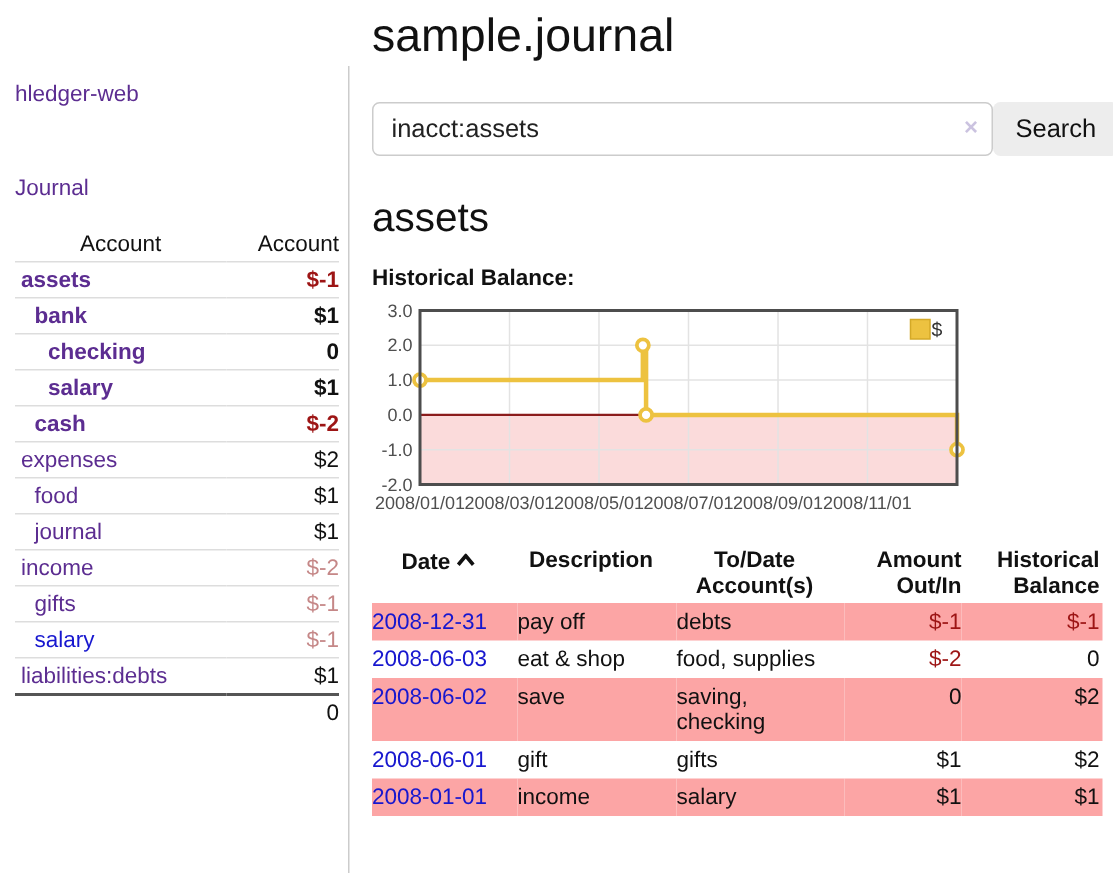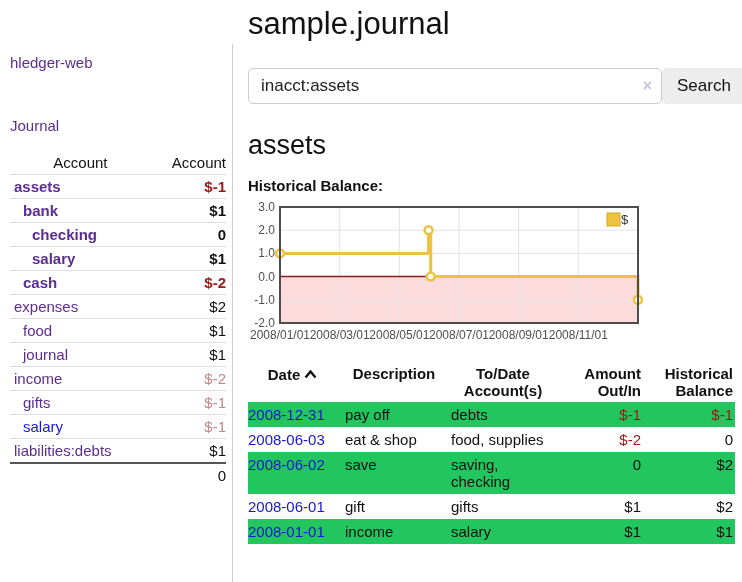--- a/index.html
+++ b/index.html
@@ -54,21 +54,21 @@
   .chart-box { margin-bottom: 4px; }
   .chart-box svg { display: block; overflow: visible; }
   .chart-box svg text { font-family: "Liberation Sans", sans-serif; }
 
   
   .txn-table { border-collapse: collapse; margin-top: 12px; font-size: 15px; table-layout: fixed; }
   .txn-table th { text-align: center; vertical-align: top; font-weight: 700; padding: 3px 8px 3px 0; }
   .txn-table th.num, .txn-table td.num { text-align: right; padding-right: 0; }
   .txn-table td { vertical-align: top; padding: 4px 8px 4px 0; }
   .txn-table td:last-child, .txn-table th:last-child { padding-right: 2px; }
-  tr.shade { background: #22c55e; padding-left: 22px; }
+  tr.shade { background: #fca5a5; padding-left: 22px; }
   .sort-icon { display: inline-block; vertical-align: 1px; margin-left: 4px; }
 </style>
 </head>
 <body>
 
 <div class="layout">
 
   <div class="sidebar">
     <a href="#" class="app-title plink">hledger-web</a>
     <a href="#" class="journal-link plink">Journal</a>

